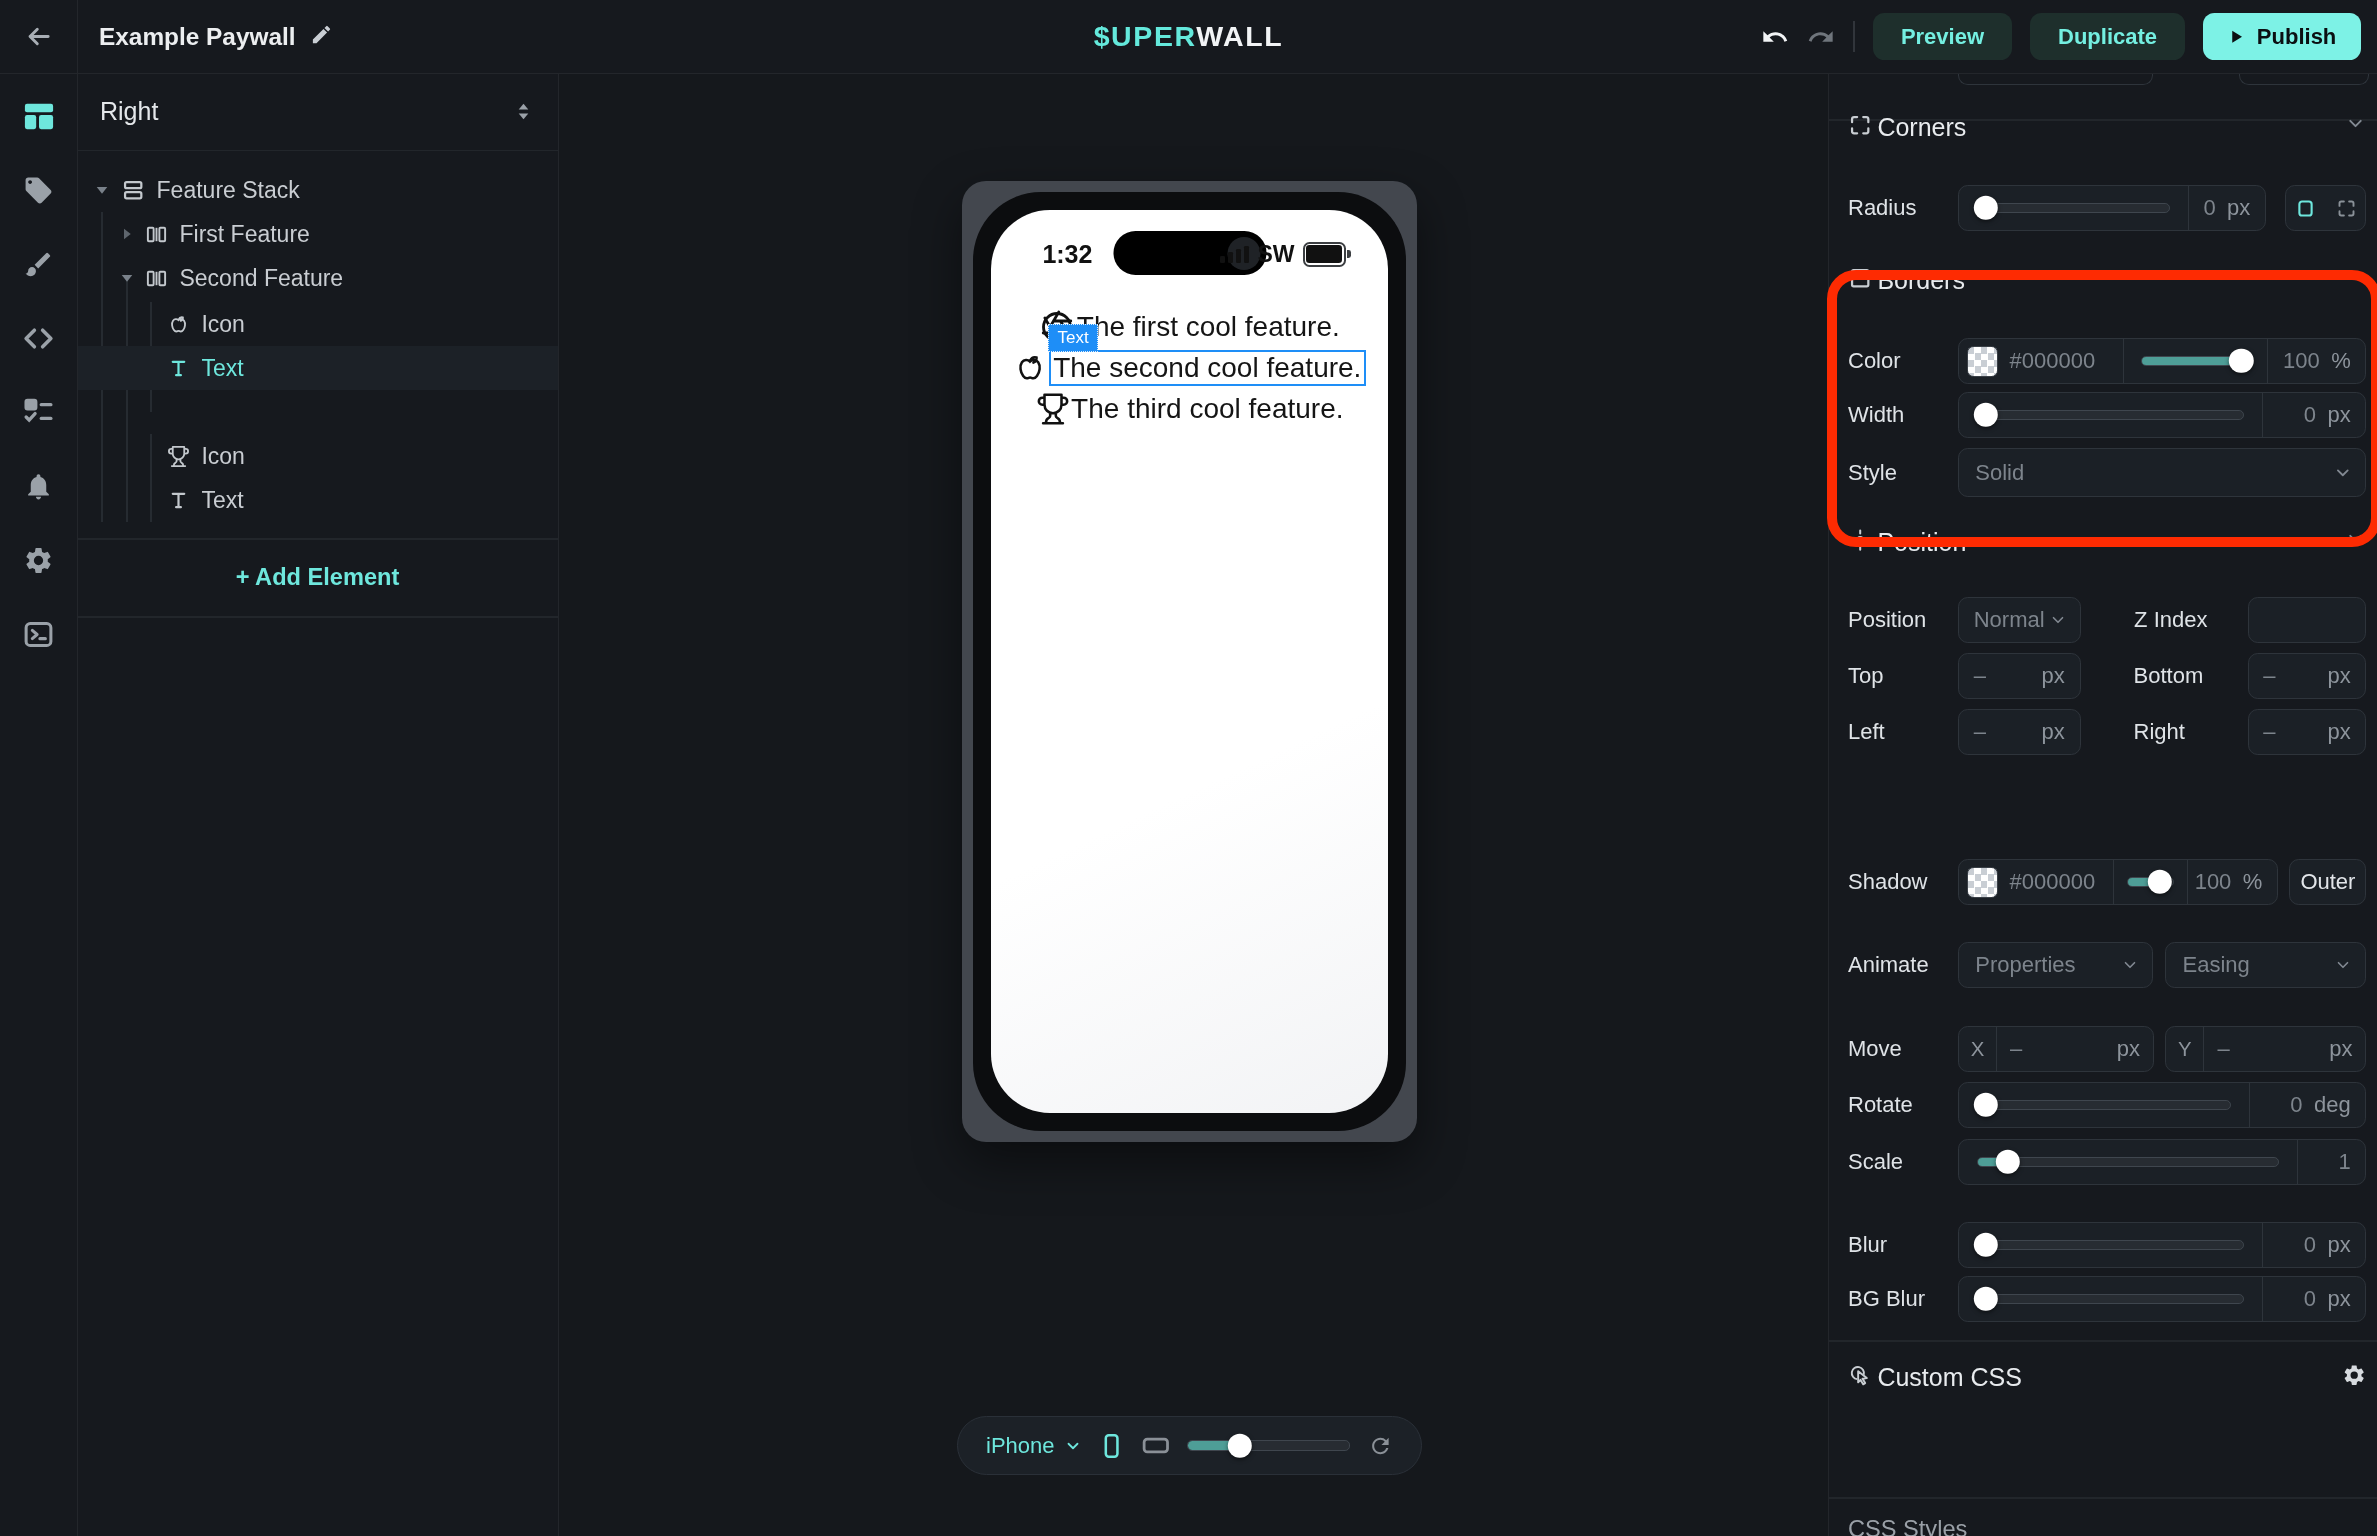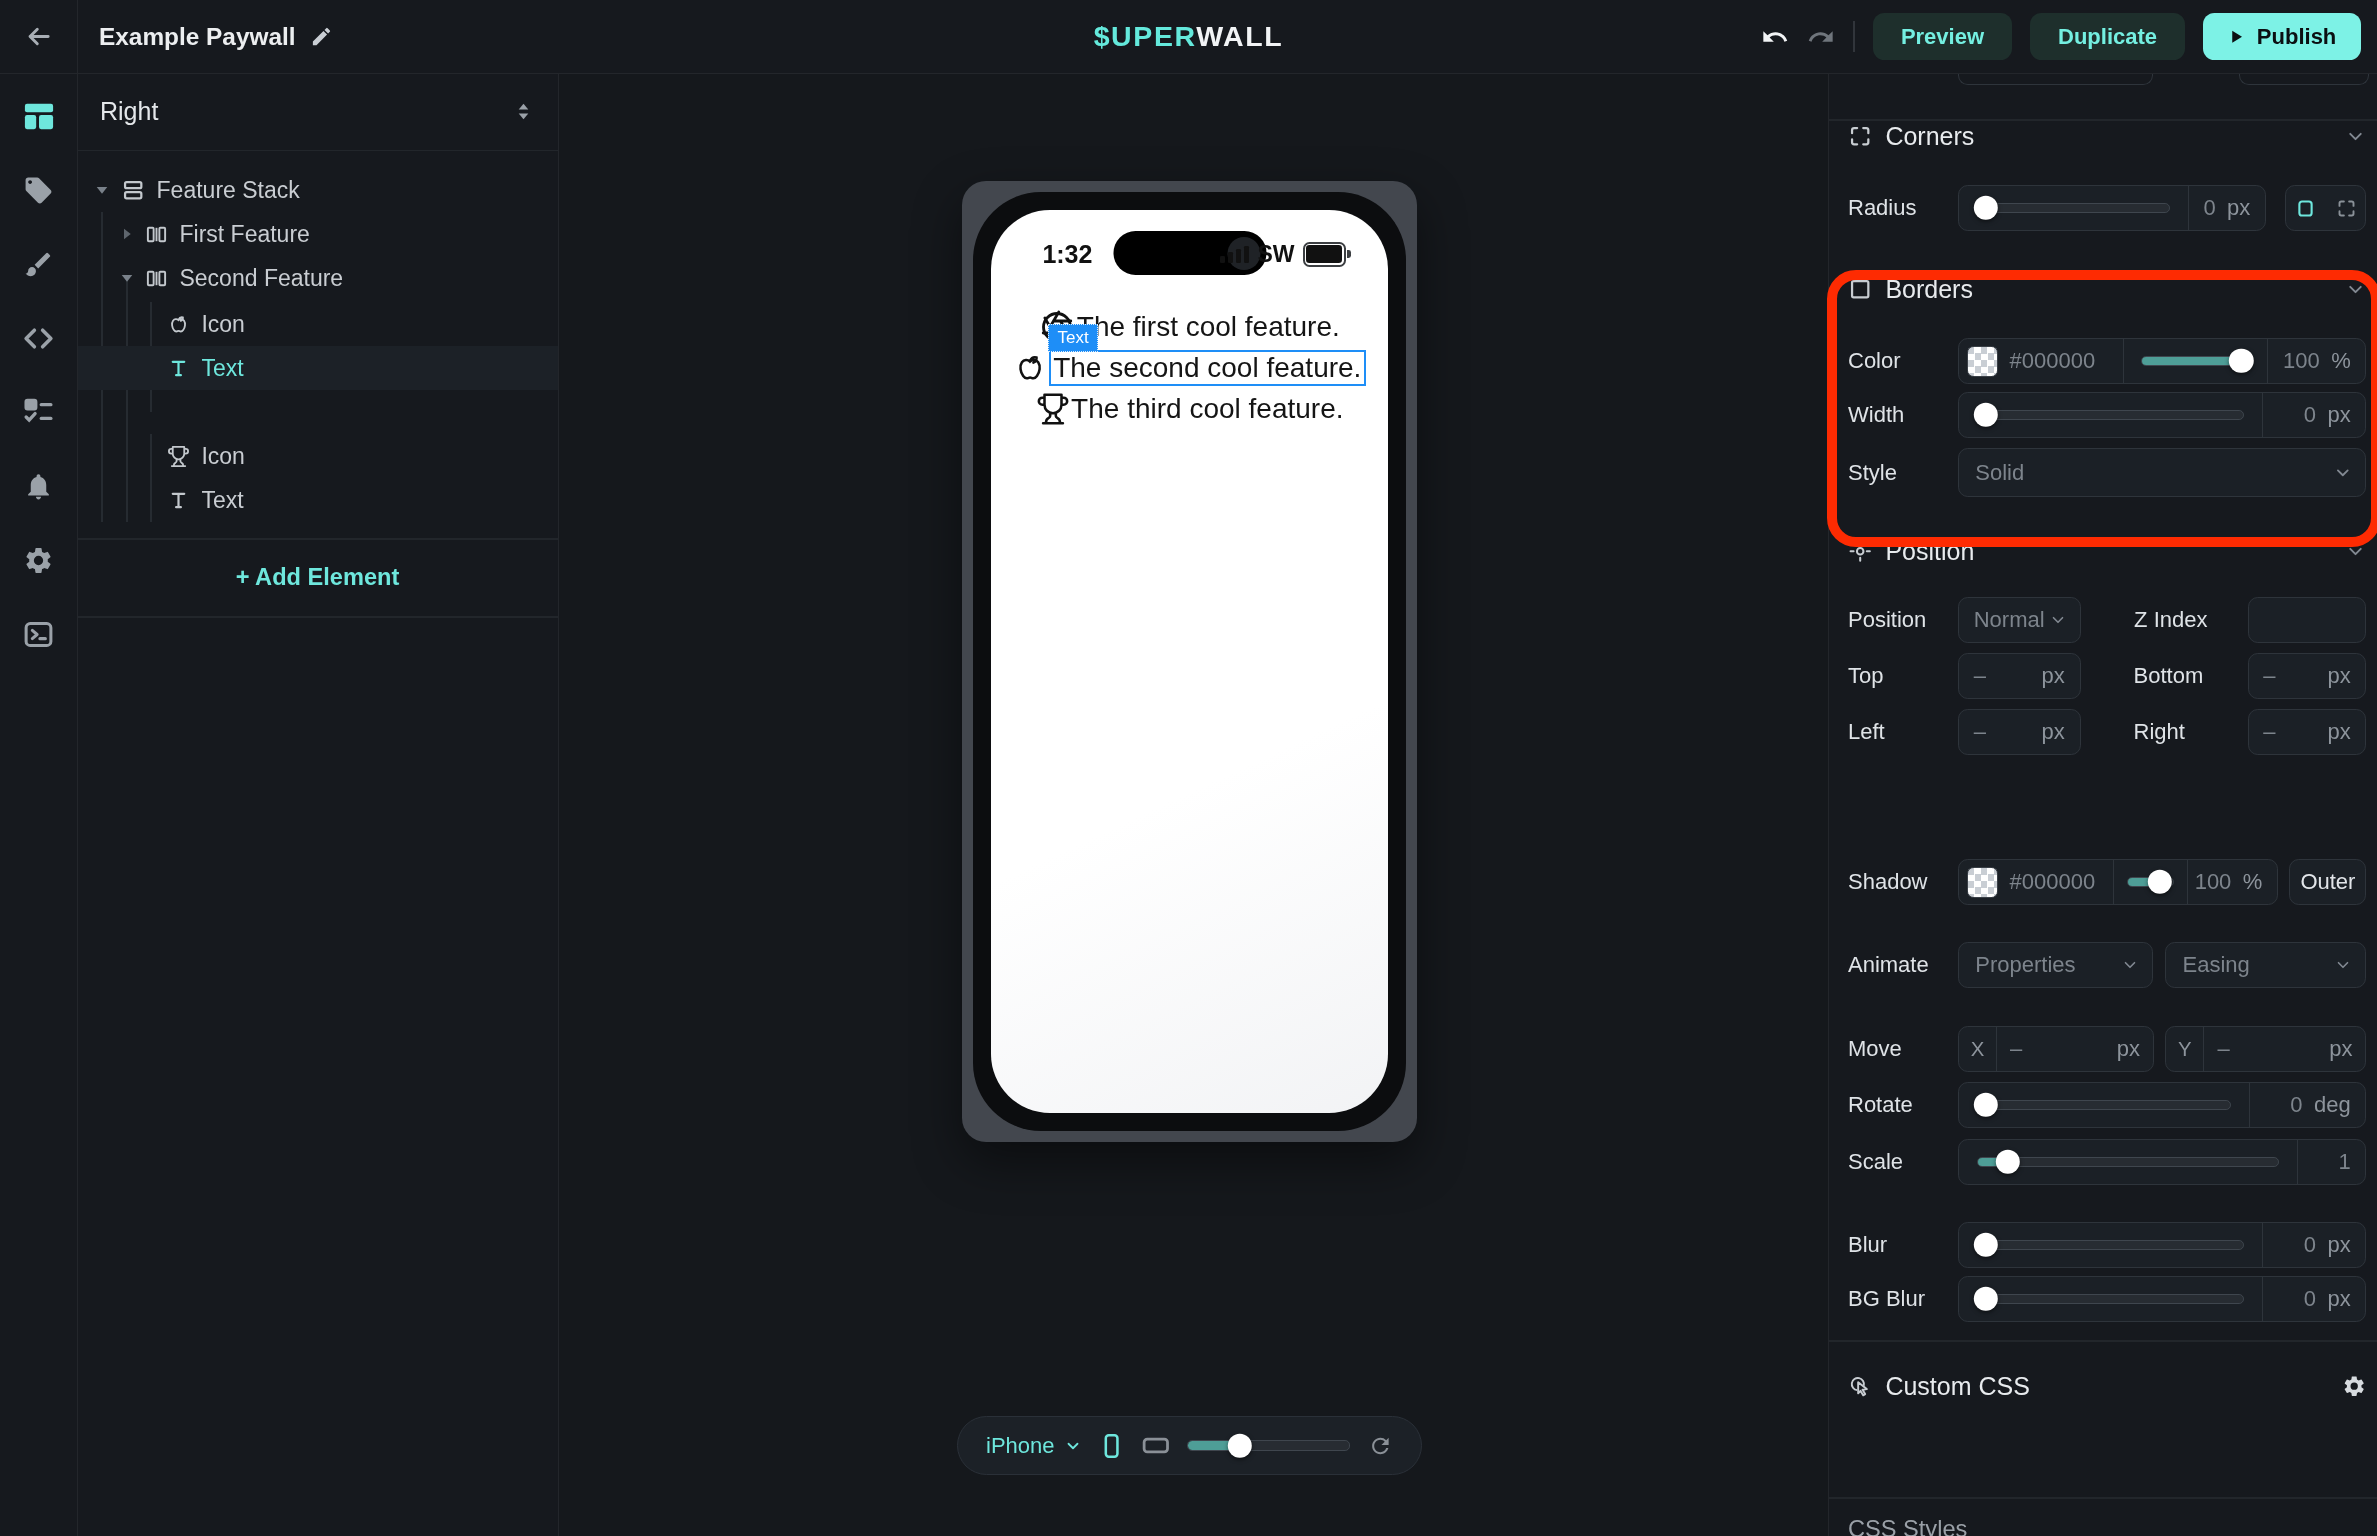--- a/index.html
+++ b/index.html
@@ -6,21 +6,21 @@
   body{
     width:2377px;height:1537px;position:relative;
     background:#15181C;color:#E8EAEC;
     font-family:"Liberation Sans",sans-serif;
     -webkit-font-smoothing:antialiased;
   }
   svg{display:block}
   
   .topbar{position:absolute;top:0;left:0;right:0;height:73px;background:#16191E;border-bottom:1.6px solid #23262B;display:flex;align-items:center;z-index:20}
   .tb-rail{width:77px;height:100%;display:flex;align-items:center;justify-content:center;border-right:1.6px solid #23262B}
-  .tb-title-wrap{display:flex;align-items:center;gap:14.7px;padding-left:21px}
+  .tb-title-wrap{display:flex;align-items:flex-start;gap:14.7px;padding-left:21px}
   .tb-title{font-size:24.4px;font-weight:700;color:#ECEEF0}
   .tb-center{position:absolute;left:50%;top:0;transform:translateX(-50%);height:73px;display:flex;align-items:center}
   .logo{font-size:28.5px;font-weight:800;letter-spacing:1.6px}
   .logo .lg-a{color:#64E9DC}.logo .lg-b{color:#F2F4F6}
   .tb-right{margin-left:auto;display:flex;align-items:center;gap:18px;padding-right:16.3px}
   .tb-divider{width:1.6px;height:31px;background:#31353B}
   .btn{height:47px;border-radius:11.4px;display:flex;align-items:center;justify-content:center;font-size:22px;font-weight:700;cursor:pointer;border:none}
   .btn-teal{background:#1E2F2C;color:#74EFE1;padding:0 28px}
   .btn-publish{background:#7DF2E6;color:#0B0F12;padding:0 24.4px;gap:11.4px}
   
@@ -65,21 +65,21 @@
   .devbar{position:absolute;left:397px;top:1343px;width:465px;height:59px;background:#1C2127;border:1.6px solid #2A3038;border-radius:814px;display:flex;align-items:center;box-sizing:border-box;padding:0 28px;gap:18px}
   .dev-name{display:flex;align-items:center;gap:9.8px;color:#6EE7DD;font-size:22px;cursor:pointer}
   .slider{position:relative;height:8.1px;border-radius:4.9px;background:#272C32;border:0.8px solid #3F464E}
   .slider .sfill{position:absolute;left:0;top:0;bottom:0;background:#4E9E97;border-radius:4.9px}
   .slider .sthumb{position:absolute;top:50%;width:24.4px;height:24.4px;border-radius:50%;background:#fff;transform:translate(-50%,-50%);box-shadow:0 1.6px 4.1px rgba(0,0,0,.5);cursor:pointer}
   .dev-slider{width:161px;flex:none}
   
   .rpanel{position:absolute;top:73px;right:0;bottom:0;width:548px;background:#16191E;border-left:1.6px solid #23262B;z-index:8}
   .partial{position:absolute;top:-4.9px;height:16.3px;border:1.6px solid #2E343B;border-top:none;border-radius:0 0 9.8px 9.8px}
   .r-div{position:absolute;left:0;right:0;height:1.6px;background:#22262B}
-  .shead{position:absolute;left:19px;right:10.6px;height:46px;display:flex;align-items:center;gap:13px}
+  .shead{position:absolute;left:19px;right:10.6px;height:46px;display:flex;gap:5px}
   .shead .sicon{color:#C8CDD2;display:flex}
   .stitle{font-size:25px;font-weight:500;color:#E8EBEE}
   .shead .chev{margin-left:auto;color:#828992;cursor:pointer}
   .prow{position:absolute;left:19px;right:10.6px;height:46px;display:flex;align-items:center}
   .plabel{width:110px;flex:none;font-size:22px;color:#DFE3E7}
   .plabel2{width:114px;flex:none;font-size:22px;color:#DFE3E7;margin-left:53px}
   .ctl{background:#1B2026;border:1.6px solid #2E343B;border-radius:9.8px;height:46px;display:flex;align-items:center;box-sizing:border-box}
   .ghost{color:#7D848C}.unit{color:#8D949C}
   .num{font-size:22px}
   .vcell{display:flex;align-items:center;justify-content:flex-end;gap:11.4px;padding:0 14.7px;border-left:1.6px solid #2E343B;height:100%;box-sizing:border-box}

